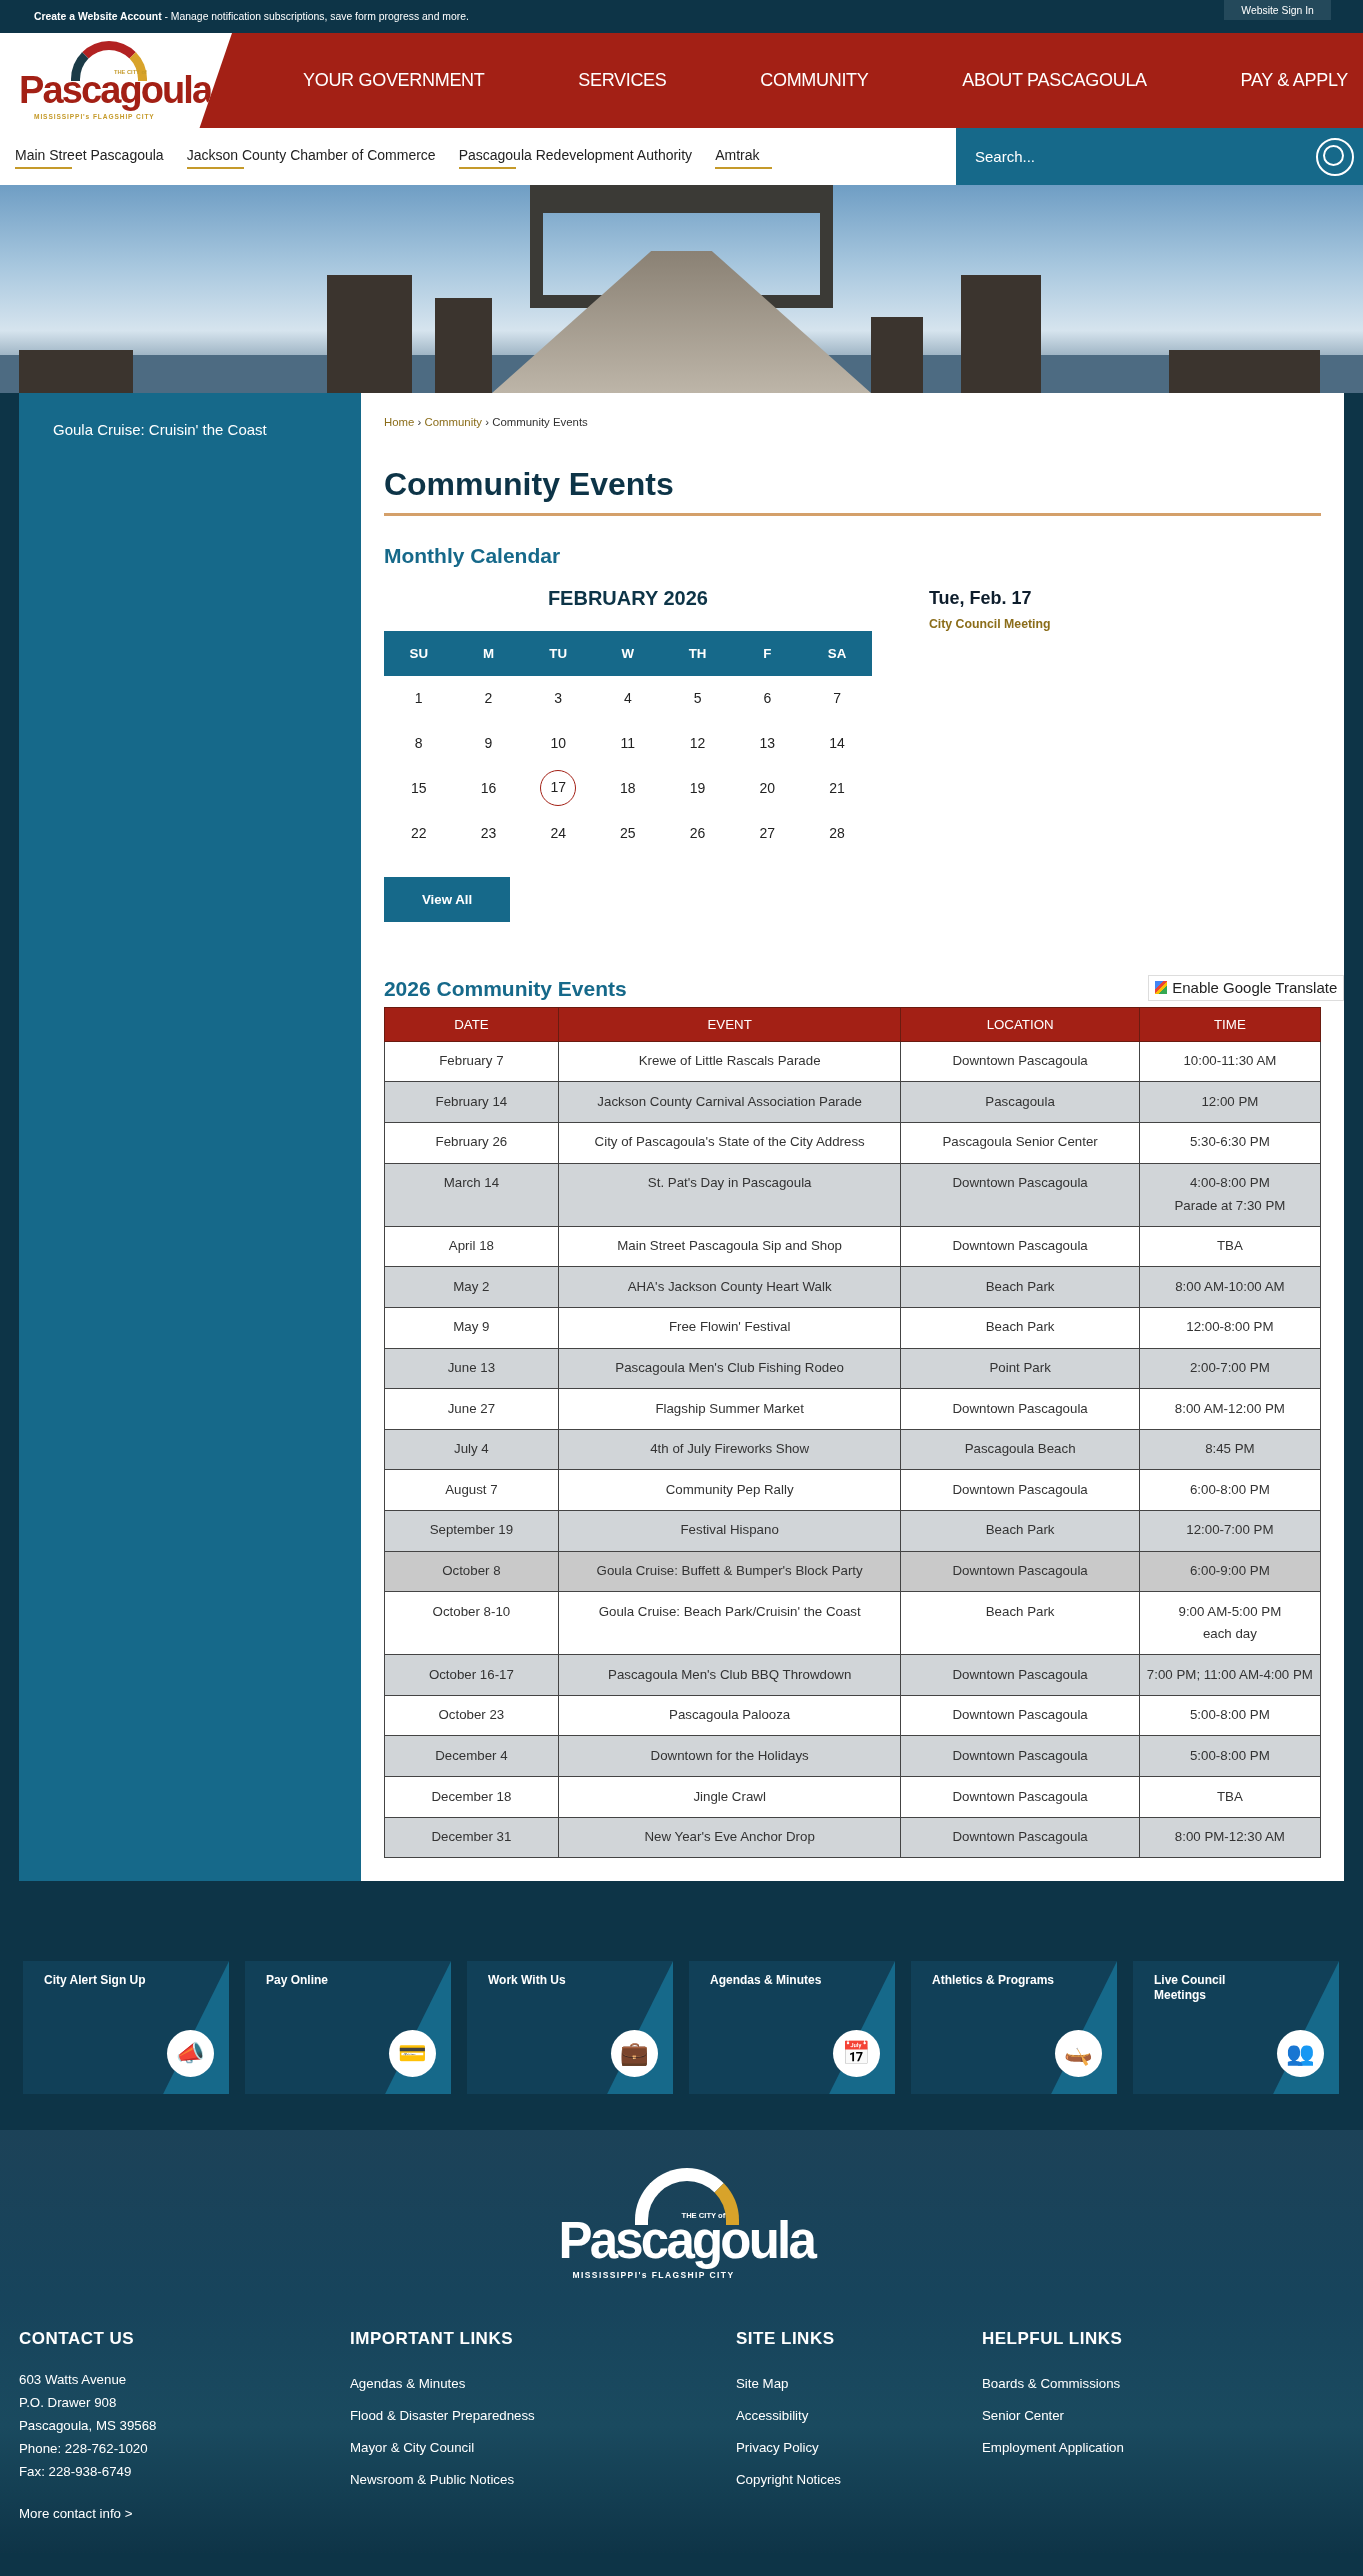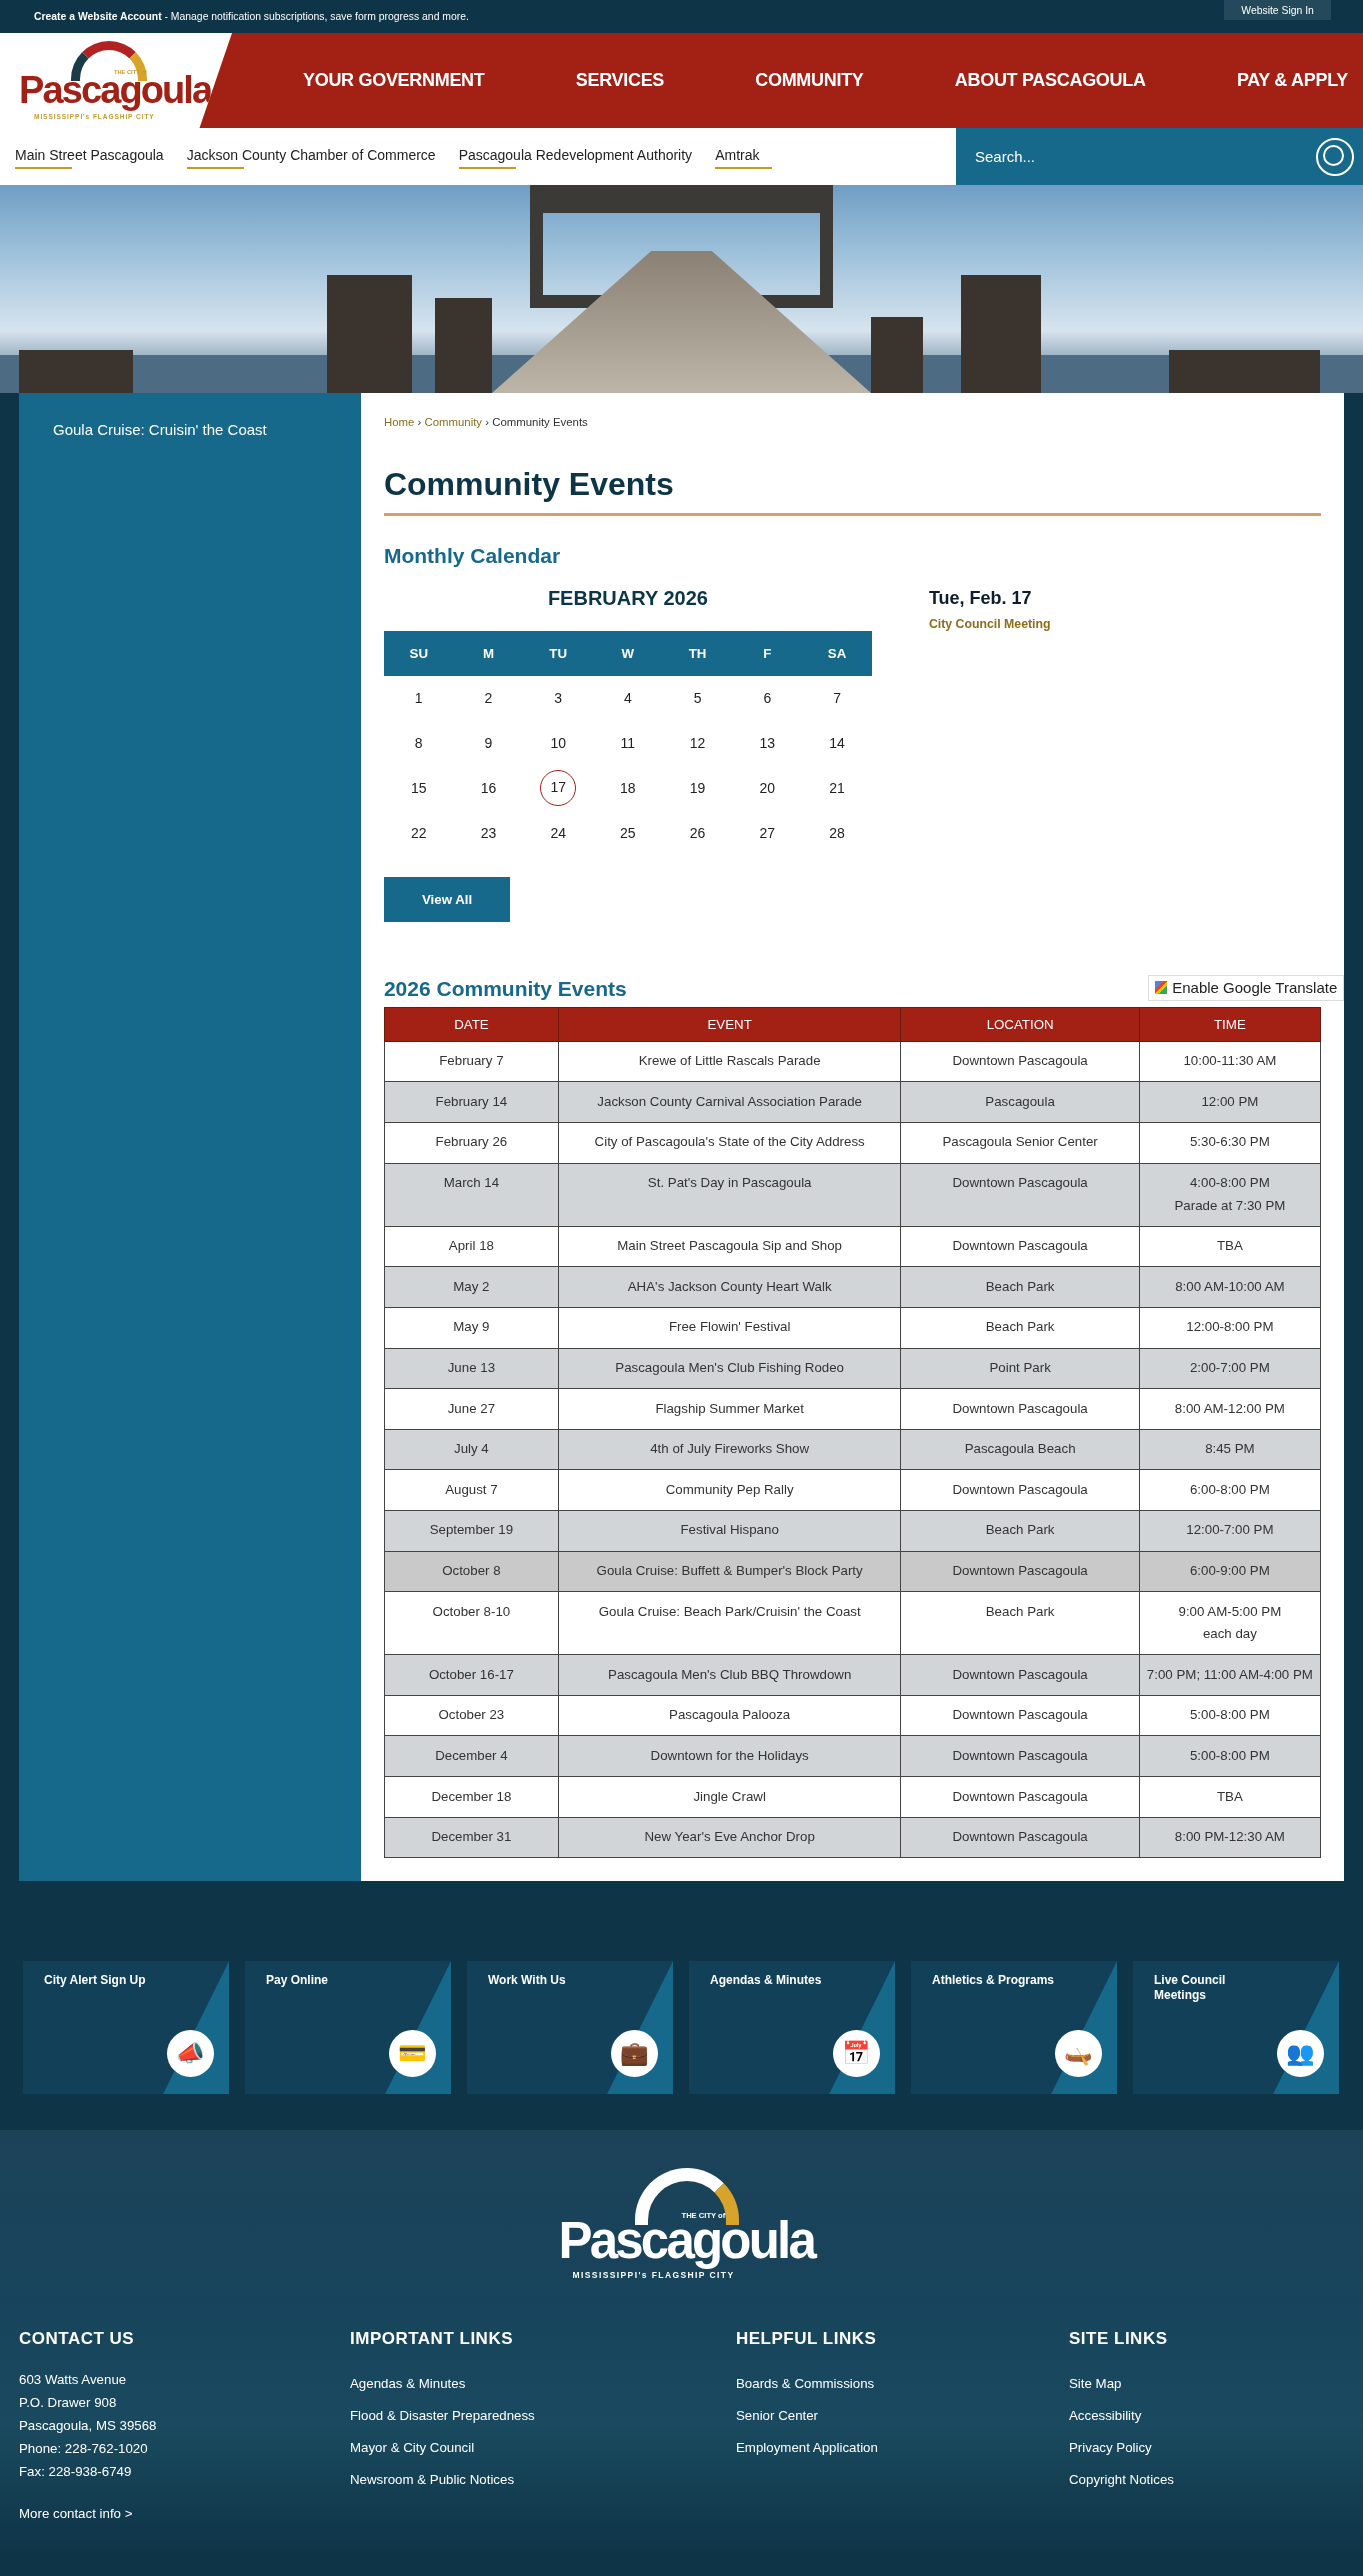--- a/index.html
+++ b/index.html
@@ -14,21 +14,21 @@
 
   
   .header { height: 95px; background: #a32015; position: relative; display: flex; }
   .logo-wrap { position: absolute; left: 0; top: 0; width: 232px; height: 95px; background: #fff; clip-path: polygon(0 0, 100% 0, 86% 100%, 0 100%); z-index: 2; }
   .logo { position: absolute; left: 19px; top: 7.6px; width: 170px; height: 80px; }
   .logo .arch { position: absolute; left: 52px; top: 0; width: 76px; height: 40px; border: 9.5px solid #1b3b47; border-bottom: none; border-radius: 40px 40px 0 0; border-right-color: #d8a32a; border-top-color: #b22222; }
   .logo .name { position: absolute; left: 0; top: 28px; font-family: "Liberation Sans", sans-serif; font-size: 38px; font-weight: bold; color: #a32015; letter-spacing: -1.9px; }
   .logo .tag { position: absolute; left: 15px; top: 72px; font-size: 6.6px; font-weight: bold; color: #c59a2a; letter-spacing: 0.9px; }
   .logo .city { position: absolute; left: 95px; top: 28px; font-size: 5.7px; color: #c59a2a; font-weight: bold; }
   .mainnav { position: absolute; left: 232px; right: 0; top: 0; height: 95px; display: flex; align-items: center; justify-content: space-between; padding: 0 15px 0 71px; }
-  .mainnav a { color: #fff; font-weight: bold; font-size: 18px; text-decoration: none; letter-spacing: -0.3px; }
+  .mainnav a { color: #fff; font-weight: normal; font-size: 18px; text-decoration: none; letter-spacing: -0.3px; }
 
   
   .qlinks { height: 57px; display: flex; background: #fff; }
   .qlinks-left { width: 956px; display: flex; align-items: center; padding-left: 15px; gap: 23px; }
   .qlinks-left a { font-size: 14px; color: #222; text-decoration: none; position: relative; padding-bottom: 3.8px; }
   .qlinks-left a::after { content: ""; position: absolute; left: 0; bottom: -2.8px; width: 57px; height: 1.9px; background: #c59a2a; }
   .search { flex: 1; background: #16698a; display: flex; align-items: center; justify-content: space-between; padding: 0 9.5px 0 19px; }
   .search input { background: transparent; border: none; color: #fff; font-size: 15px; width: 284px; outline: none; font-family: "Liberation Sans", sans-serif; }
   .search input::placeholder { color: #fff; }
   .search-btn { width: 38px; height: 38px; border: 2.8px solid #fff; border-radius: 50%; position: relative; cursor: pointer; }
@@ -463,33 +463,33 @@
     </div>
     <div class="f-col" style="width:386px">
       <h3>IMPORTANT LINKS</h3>
       <div class="links" id="important-links">
           <a>Agendas &amp; Minutes</a>
           <a>Flood &amp; Disaster Preparedness</a>
           <a>Mayor &amp; City Council</a>
           <a>Newsroom &amp; Public Notices</a>
         </div>
     </div>
-    <div class="f-col" style="width:333px">
-      <h3>HELPFUL LINKS</h3>
-      <div class="links" id="helpful-links">
-          <a>Boards &amp; Commissions</a>
-          <a>Senior Center</a>
-          <a>Employment Application</a>
-        </div>
-    </div>
     <div class="f-col" style="width:246px">
       <h3>SITE LINKS</h3>
       <div class="links" id="site-links">
           <a>Site Map</a>
           <a>Accessibility</a>
           <a>Privacy Policy</a>
           <a>Copyright Notices</a>
         </div>
     </div>
+    <div class="f-col" style="width:333px">
+      <h3>HELPFUL LINKS</h3>
+      <div class="links" id="helpful-links">
+          <a>Boards &amp; Commissions</a>
+          <a>Senior Center</a>
+          <a>Employment Application</a>
+        </div>
+    </div>
   </div>
 
 </footer>
 
 
 </body></html>

